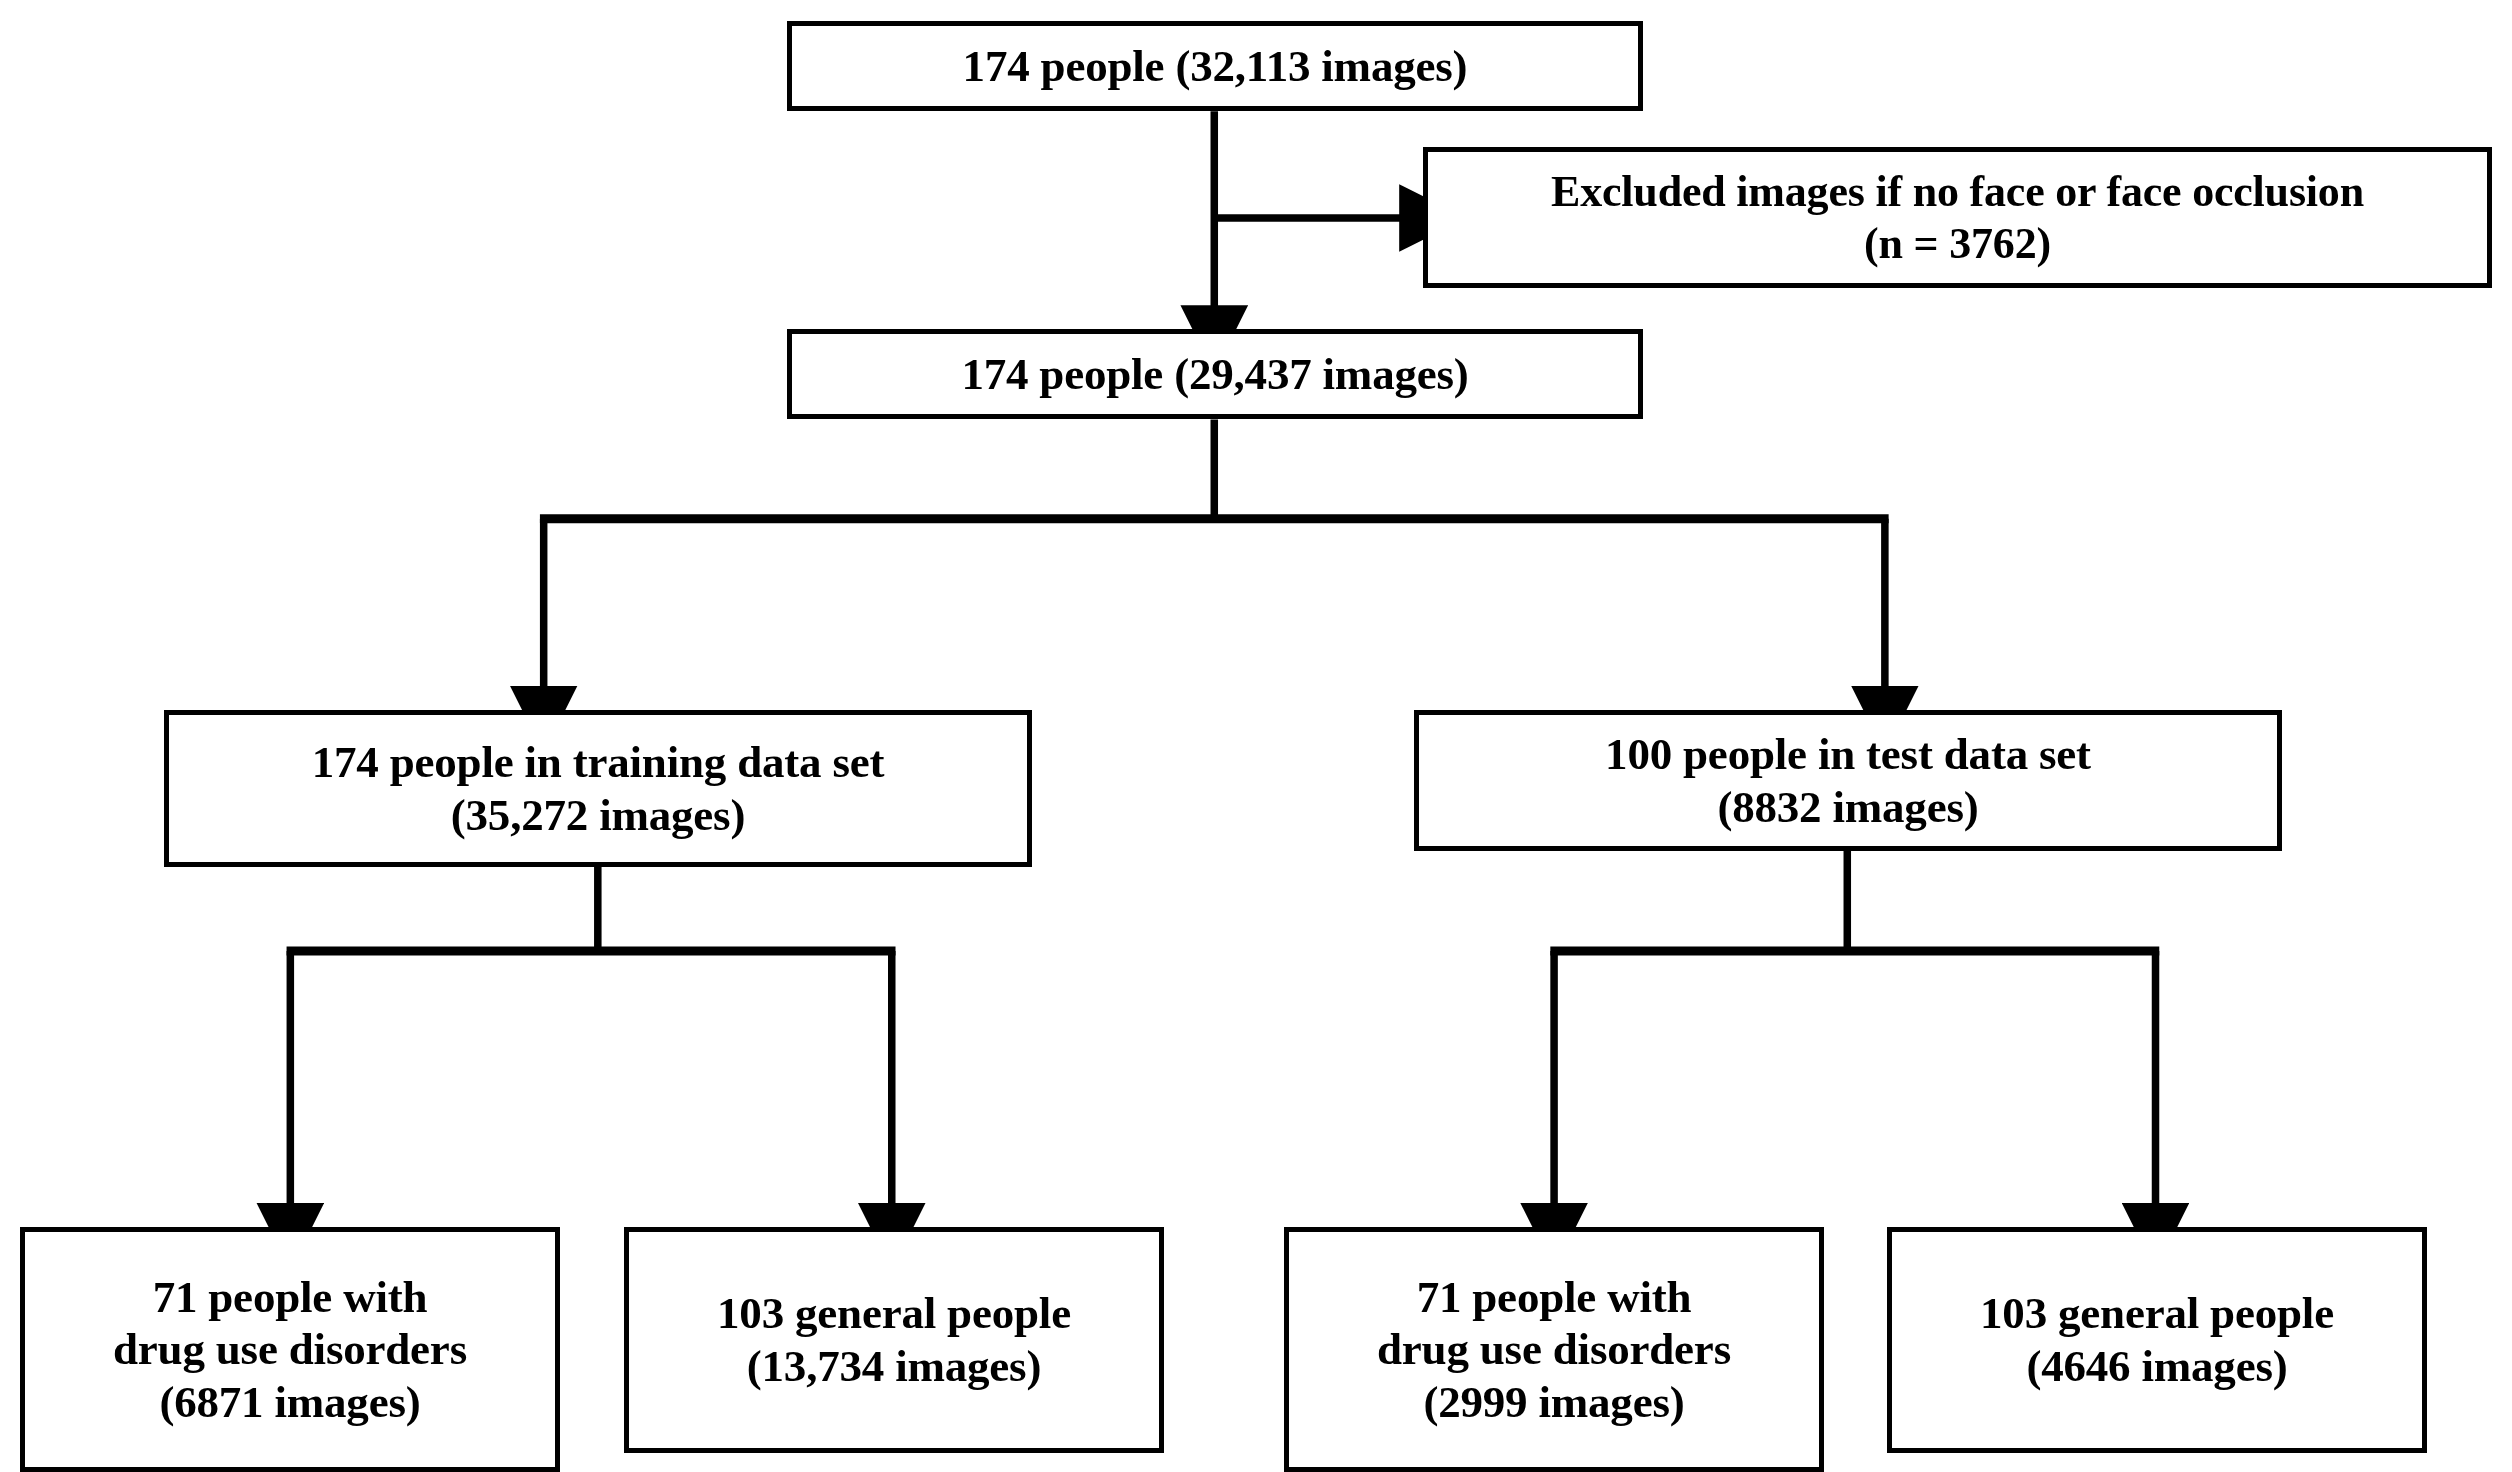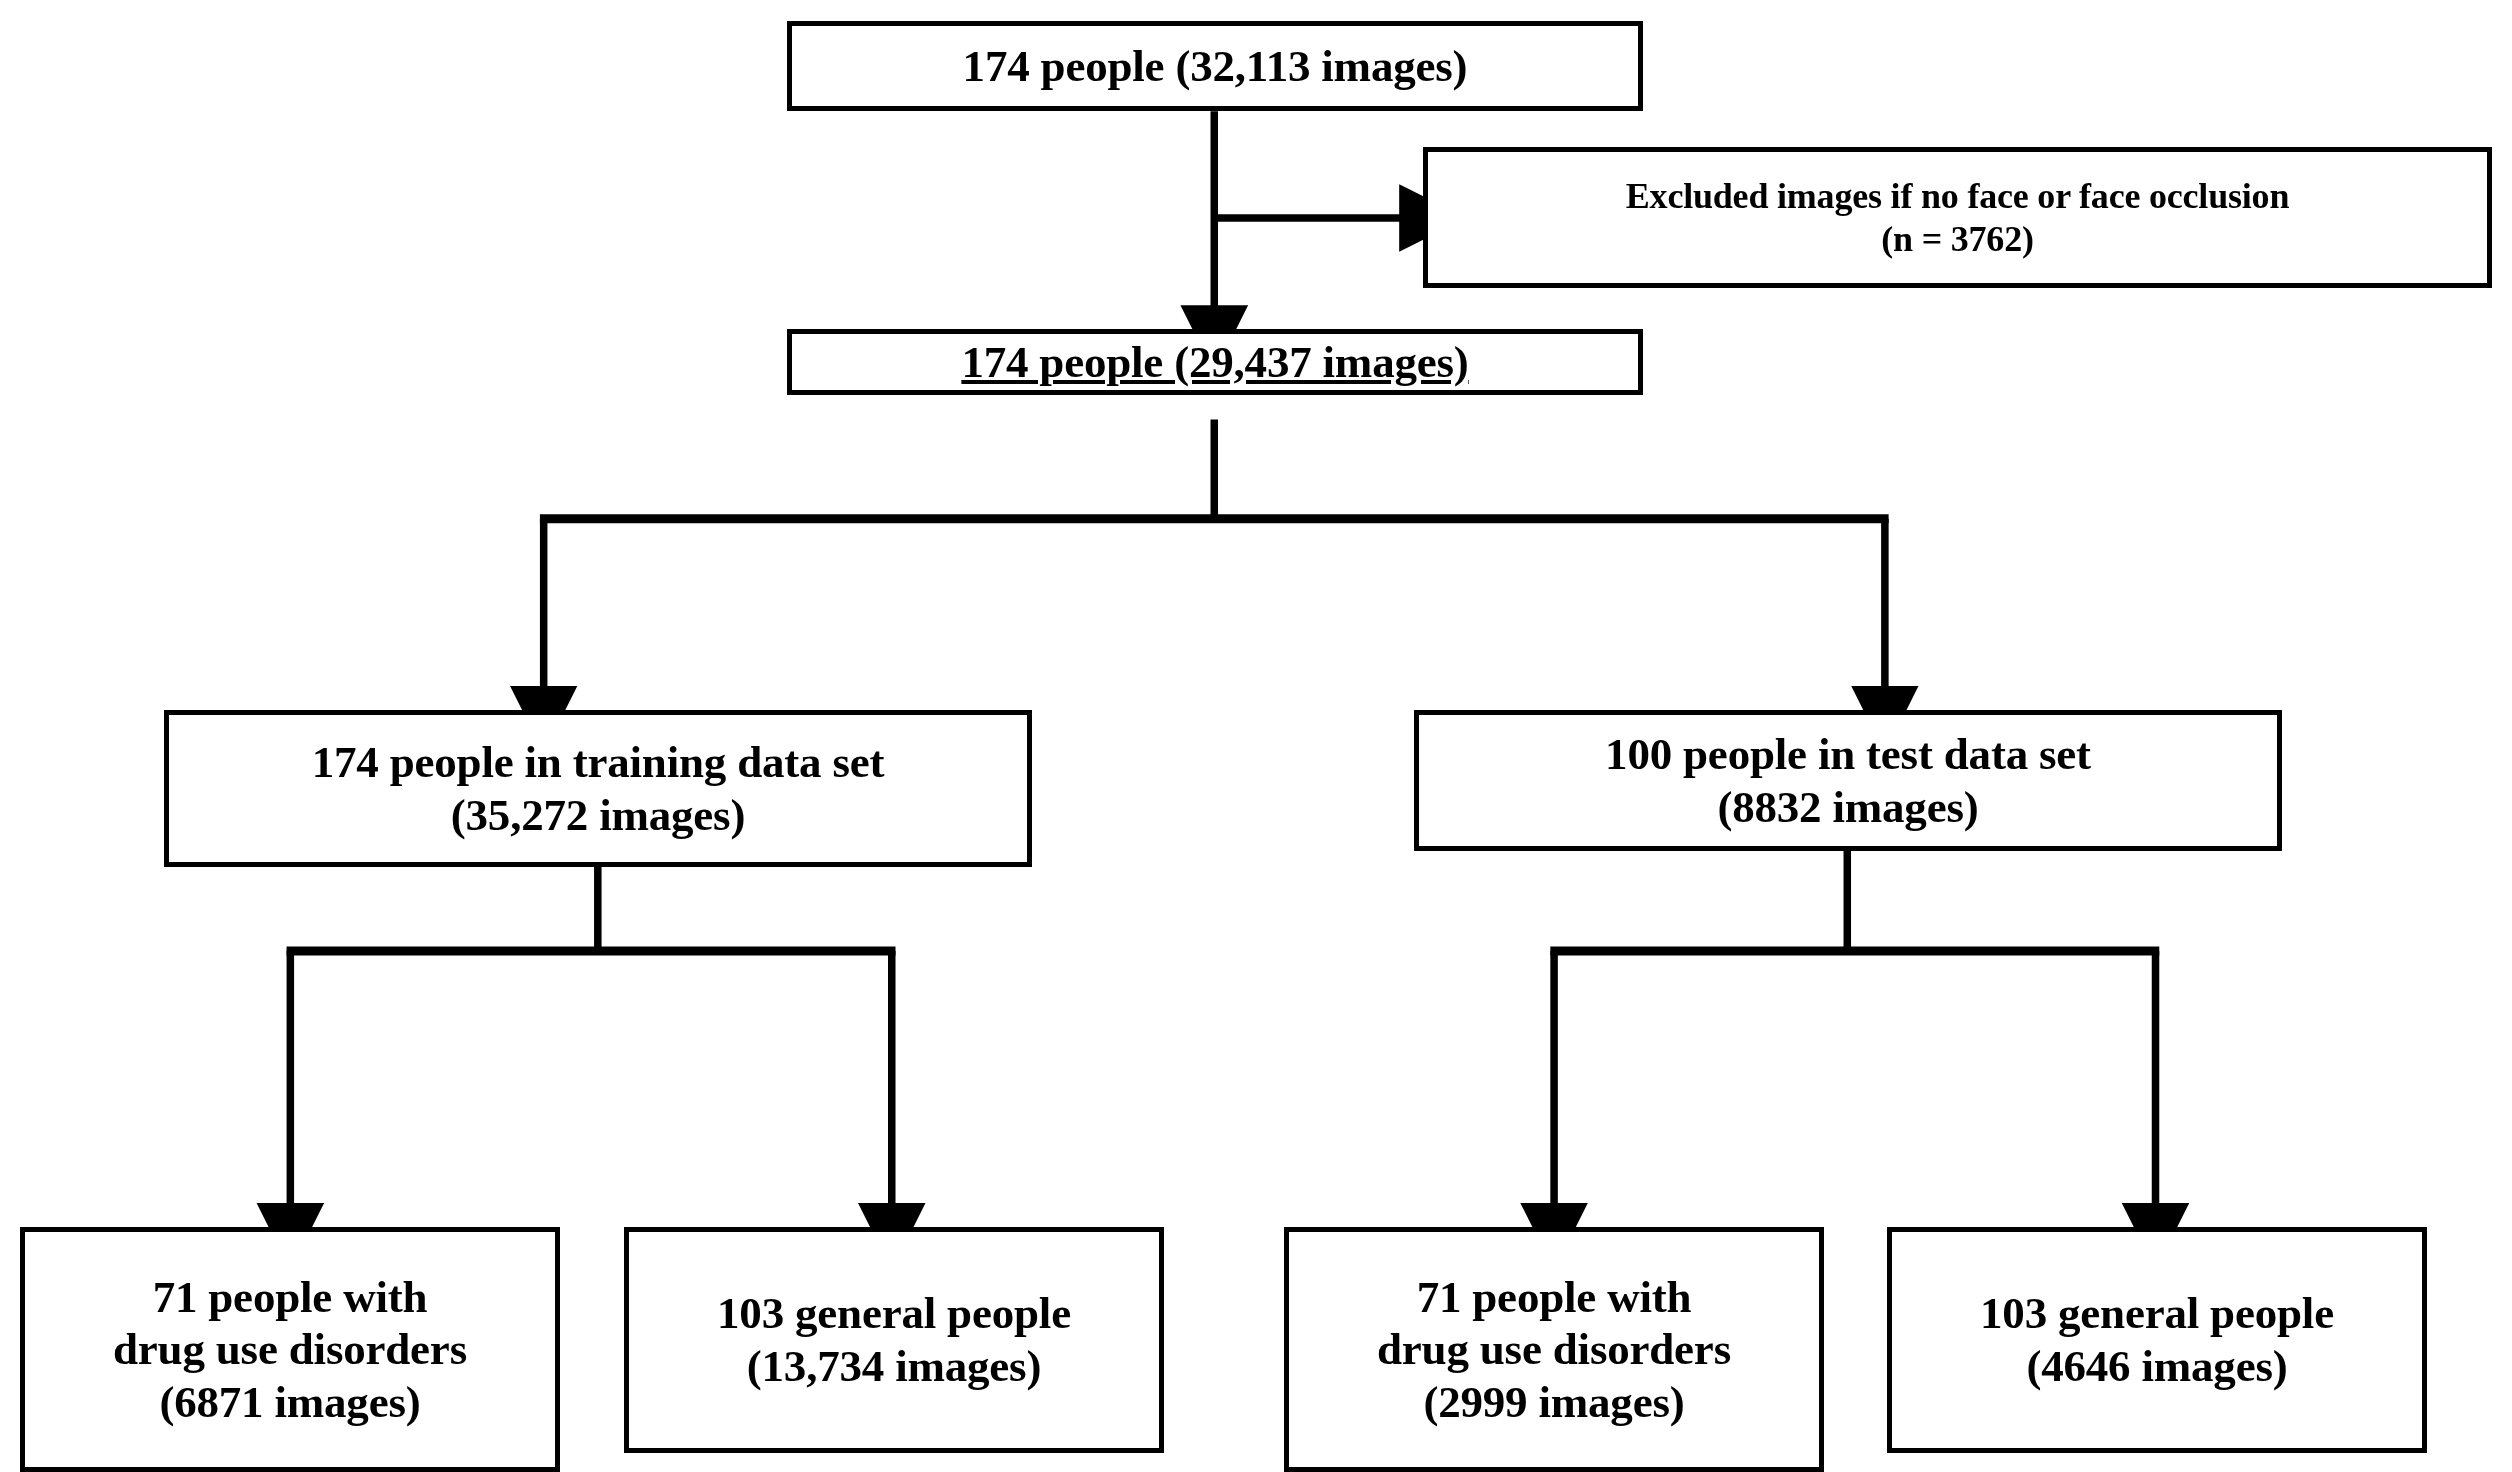--- a/index.html
+++ b/index.html
@@ -38,22 +38,22 @@
     font-size: 45px;
     line-height: 1.17;
     letter-spacing: -0.2px;
   }
   .flow-box .line {
     display: block;
     white-space: nowrap;
   }
   
   #node-total        { left: 787px; top: 21px;   width: 856px; height: 90px; }
-  #node-excluded     { left: 1423px; top: 147px;  width: 1069px; height: 141px; font-size: 36px; }
-  #node-eligible     { left: 787px; top: 329px;  width: 856px; height: 66px; text-decoration: underline; }
+  #node-excluded     { left: 1423px; top: 147px;  width: 1069px; height: 141px; font-size: 44px; }
+  #node-eligible     { left: 787px; top: 329px;  width: 856px; height: 90px; }
   #node-training     { left: 164px;  top: 710px;  width: 868px; height: 157px; }
   #node-test         { left: 1414px; top: 710px;  width: 868px; height: 141px; }
   #node-train-dud    { left: 20px;   top: 1227px; width: 540px;  height: 245px; }
   #node-train-gen    { left: 624px;  top: 1227px; width: 540px;  height: 226px; }
   #node-test-dud     { left: 1284px; top: 1227px; width: 540px;  height: 245px; }
   #node-test-gen     { left: 1887px; top: 1227px; width: 540px;  height: 226px; }
 </style>
 </head>
 <body>
 

